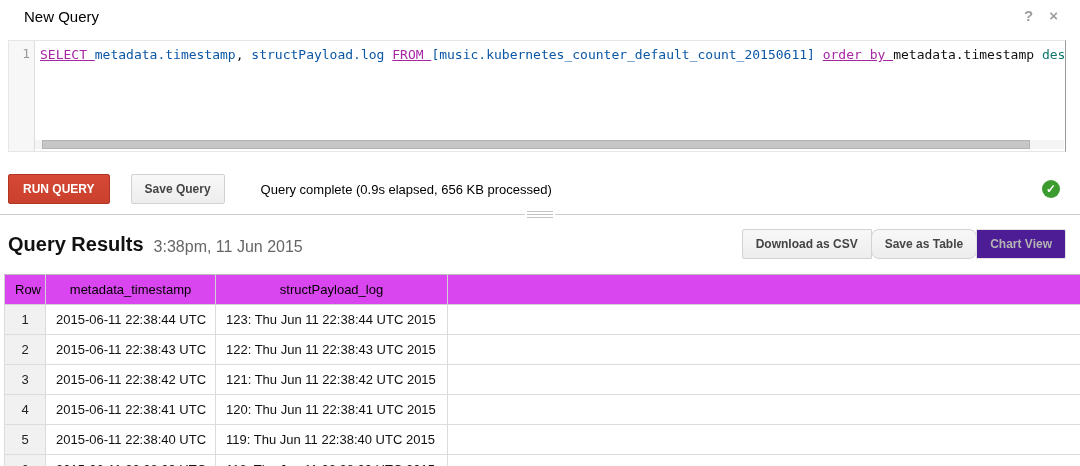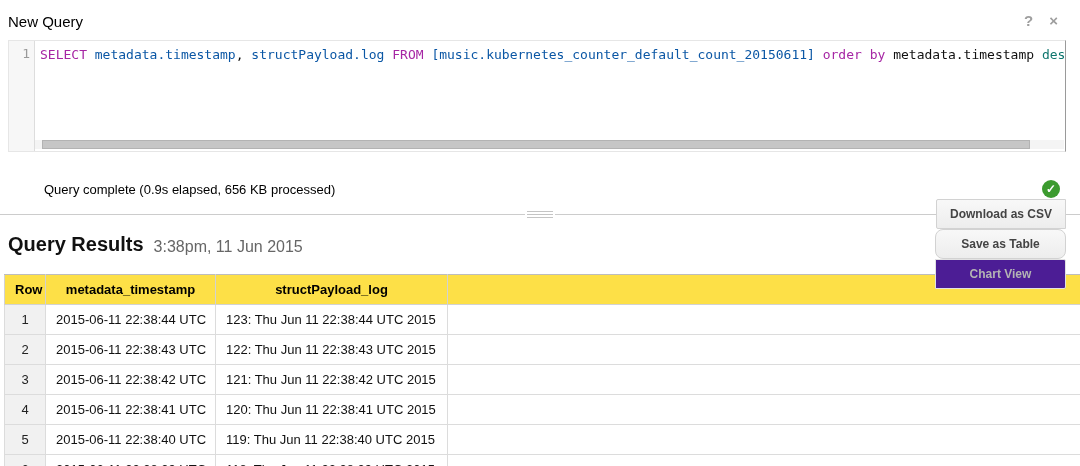--- a/index.html
+++ b/index.html
@@ -1,32 +1,32 @@
 <!DOCTYPE html>
 <html><head>
 <meta charset="utf-8">
 <style>
   * { box-sizing: border-box; margin: 0; padding: 0; }
   html, body { width: 1080px; height: 466px; overflow: hidden; background: #fff; }
   body { font-family: "Liberation Sans", sans-serif; color: #000; }
 
   
-  .app-header { display: flex; align-items: center; padding: 8px 22px 0 8px; height: 34px; }
+  .app-header { display: flex; align-items: flex-start; padding: 8px 22px 0 24px; height: 34px; }
   .page-title { font-size: 15px; color: #000; }
   .header-icons { margin-left: auto; display: flex; gap: 16px; }
   .header-icons span { color: #9e9e9e; font-size: 15px; font-weight: bold; cursor: pointer; line-height: 16px; }
 
   
   .editor { position: relative; margin: 6px 14px 0 8px; height: 112px;
             border: 1px solid #e6e6e6; border-right: 1px solid #9a9a9a; background: #fff;
             display: flex; font-family: "DejaVu Sans Mono", monospace; font-size: 13px; }
   .gutter { width: 26px; background: #f7f7f7; border-right: 1px solid #ddd;
             color: #999; text-align: right; padding: 5px 4px 0 0; flex: none; }
   .code { flex: 1; padding: 5px 0 0 5px; white-space: pre; overflow: hidden; line-height: 17px; }
-  .tok-keyword    { color: #a626a4; }
+  .tok-keyword    { color: #a626a4; text-decoration: underline; }
   .tok-identifier { color: #0b57a5; }
   .tok-keyword2   { color: #0f766e; }
   .tok-plain      { color: #111; }
   .hscroll { position: absolute; left: 26px; right: 1px; bottom: 2px; height: 9px; background: #f4f4f4; }
   .hscroll .thumb { position: absolute; left: 7px; top: 0; height: 100%; width: 96%;
                     background: #c6c6c6; border: 1px solid #b3b3b3; }
 
   
   .toolbar { display: flex; align-items: center; margin-top: 22px; padding: 0 20px 0 8px; height: 30px; }
   button { font-family: "Liberation Sans", sans-serif; cursor: pointer; }
@@ -48,31 +48,31 @@
   .splitter .line { position: absolute; left: 0; right: 0; top: 5px; height: 1px; background: #ccc; }
   .splitter .grip { position: absolute; left: 50%; top: 1px; transform: translateX(-50%);
                     width: 30px; height: 9px; background: #fff; cursor: row-resize;
                     display: flex; flex-direction: column; justify-content: space-between; padding: 1px 2px; }
   .splitter .grip i { display: block; height: 1px; background: #c4c4c4; }
 
   
   .results-header { display: flex; align-items: center; margin-top: 8px; padding: 0 14px 0 8px; height: 32px; }
   .results-title { font-size: 20px; font-weight: bold; color: #111; }
   .results-ts { font-size: 16px; color: #666; margin-left: 10px; margin-top: 5px; }
-  .btn-group { margin-left: auto; display: flex; flex-direction: column; }
+  .btn-group { margin-left: auto; display: flex; }
   .btn-group .btn-gray { margin-left: -1px; border-radius: 8px; position: relative; }
   .btn-group .btn-gray:first-child { border-radius: 2px 0 0 2px; margin-left: 0; }
   .btn-group .btn-gray:last-child { border-radius: 0 2px 2px 0; }
   .btn-group .btn-disabled { background: #4c1d95; border-color: #e2e2e2; color: #b4b4b4;
                              font-weight: bold; cursor: default; }
 
   
   table { border-collapse: collapse; margin: 14px 0 0 4px; width: 1076px;
           font-size: 13px; table-layout: fixed; }
-  thead th { background: #fde047; font-weight: bold; text-align: center;
+  thead th { background: #d946ef; font-weight: normal; text-align: center;
              padding: 7px 10px; border: 1px solid #d2d2d2; border-top: 1px solid #bdbdbd; }
   thead th.filler { border-right: none; }
   col.c-row { width: 41px; } col.c-ts { width: 170px; } col.c-log { width: 232px; }
   td { padding: 7px 10px; border-bottom: 1px solid #dcdcdc; color: #111; white-space: nowrap; overflow: hidden; }
   td.row-num { background: #f1f1f1; text-align: center; border-left: 1px solid #dcdcdc;
                border-right: 1px solid #dcdcdc; color: #222; }
   td.cell { border-right: 1px solid #dcdcdc; }
   td.filler { border-right: none; }
 </style>
 </head>
@@ -92,20 +92,22 @@
     <div class="gutter">
       <span>1</span>
     </div>
     <div class="code" id="code-line"><span class="tok-keyword">SELECT </span><span class="tok-identifier">metadata.timestamp</span><span class="tok-plain">, </span><span class="tok-identifier">structPayload.log</span><span class="tok-plain"> </span><span class="tok-keyword">FROM </span><span class="tok-identifier">[music.kubernetes_counter_default_count_20150611]</span><span class="tok-plain"> </span><span class="tok-keyword">order by </span><span class="tok-plain">metadata.timestamp </span><span class="tok-keyword2">des</span></div>
     <div class="hscroll">
       <div class="thumb"></div>
     </div>
   </div>
 
   <div class="toolbar">
+    <button class="btn-red">RUN QUERY</button>
+    <button class="btn-gray">Save Query</button>
     <span class="status">Query complete (0.9s elapsed, 656 KB processed)</span>
     <span class="check">✓</span>
   </div>
 
   <div class="splitter">
     <div class="line"></div>
     <div class="grip">
         <i></i>
         <i></i>
         <i></i>

